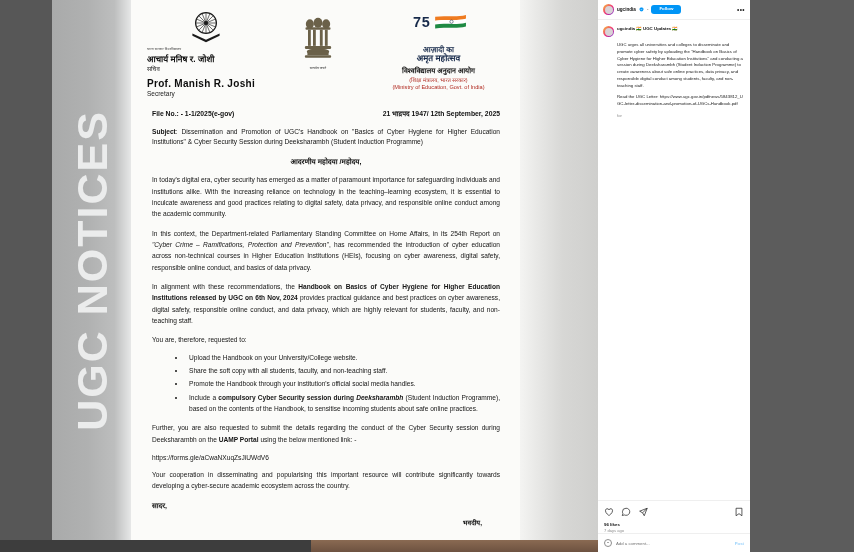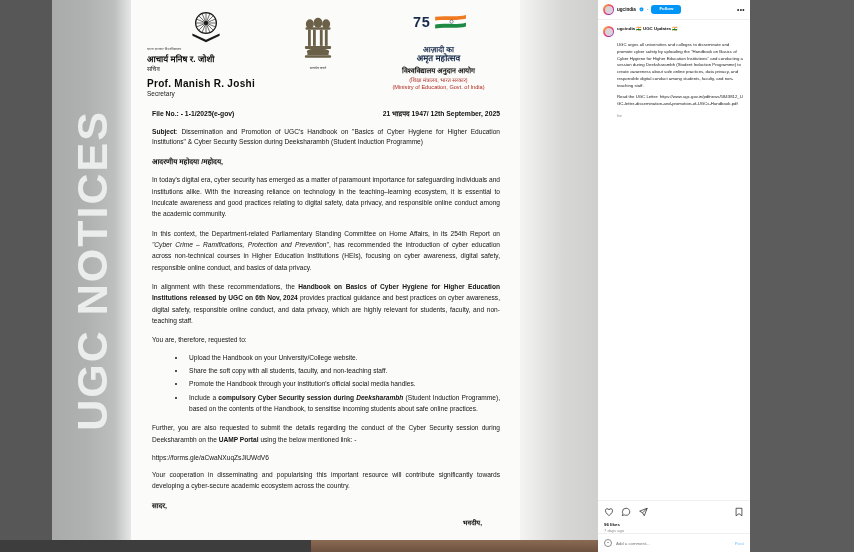--- a/index.html
+++ b/index.html
@@ -87,21 +87,21 @@
   .rowline { display:flex; justify-content:space-between; align-items:baseline; margin-top:4px; }
   .fileno { font-size:6.8px; font-weight:bold; color:#111; }
   .datetxt{ font-size:6.8px; font-weight:bold; color:#111; }
 
   .subject {
     font-size:6.6px; line-height:1.65; color:#141414;
     text-align:justify; margin-top:9px;
   }
   .subject b { font-weight:bold; }
 
-  .greet { font-size:7.2px; font-weight:bold; color:#111; margin-top:8px; }
+  .greet { font-size:7.2px; font-weight:bold; color:#111; margin-top:8px;text-align:center; }
 
   p.para {
     font-size:6.6px; line-height:1.72; color:#151515;
     text-align:justify; margin-top:8px;
   }
   p.para b { font-weight:bold; }
   p.para i { font-style:italic; }
 
   ul.bullets { margin:6px 0 0 34px; }
   ul.bullets li {

